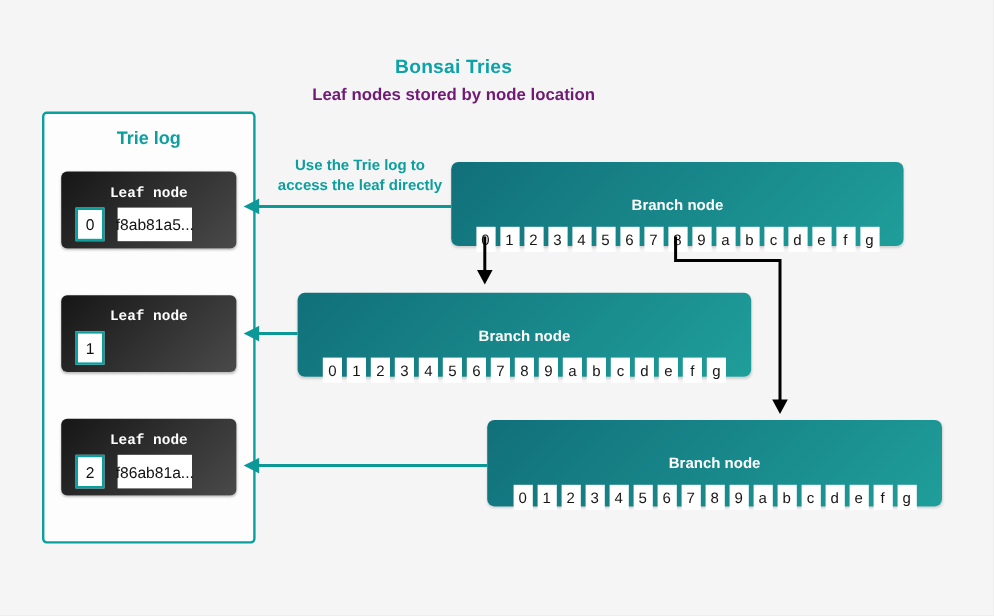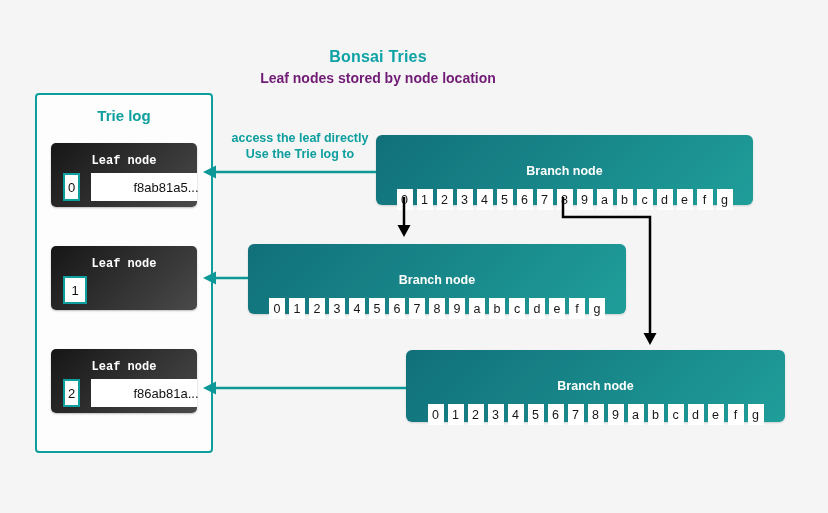--- a/index.html
+++ b/index.html
@@ -25,21 +25,21 @@
   }
   .leaf-0 { top:48px; } .leaf-1 { top:151px; } .leaf-2 { top:254px; }
   .leaf-label { color:#ffffff; font-size:12px; font-weight:bold; text-align:center; margin-top:11px;font-family:Liberation Mono, monospace; }
   .leaf-row { display:flex; align-items:center; margin-top:5px; padding-left:12px; }
   .leaf-index {
     width:20px; height:24px; background:#ffffff; border:2px solid #0d9e9e;
     color:#111; font-size:13px; display:flex; align-items:center; justify-content:center;
   }
   .leaf-hash {
     width:62px; height:28px; background:#ffffff; margin-left:11px;
-    color:#111; font-size:13px; display:flex; align-items:center; justify-content:center;padding-left:44px;
+    color:#111; font-size:13px; display:flex; align-items:center; justify-content:center;
   }
 
   .branch {
     position:absolute; border-radius:6px; box-sizing:border-box;
     background:linear-gradient(135deg,#11707a 0%,#1f9e9a 100%);
     box-shadow:0 1px 2px rgba(0,0,0,.15);
   }
   .branch-1 { left:376px; top:135px; width:377px; height:70px; }
   .branch-2 { left:248px; top:244px; width:378px; height:70px; }
   .branch-3 { left:406px; top:350px; width:379px; height:72px; }
@@ -88,22 +88,22 @@
     <div class="leaf leaf-2">
       <div class="leaf-label">Leaf node</div>
       <div class="leaf-row">
         <div class="leaf-index">2</div>
         <div class="leaf-hash">f86ab81a...</div>
       </div>
     </div>
   </div>
 
   <div class="annotation">
+    <div>Use the Trie log to</div>
     <div>access the leaf directly</div>
-    <div>Use the Trie log to</div>
   </div>
 
   <div class="branch branch-1">
     <div class="branch-label">Branch node</div>
     <div class="cells">
       <div class="cell">0</div>
       <div class="cell">1</div>
       <div class="cell">2</div>
       <div class="cell">3</div>
       <div class="cell">4</div>

